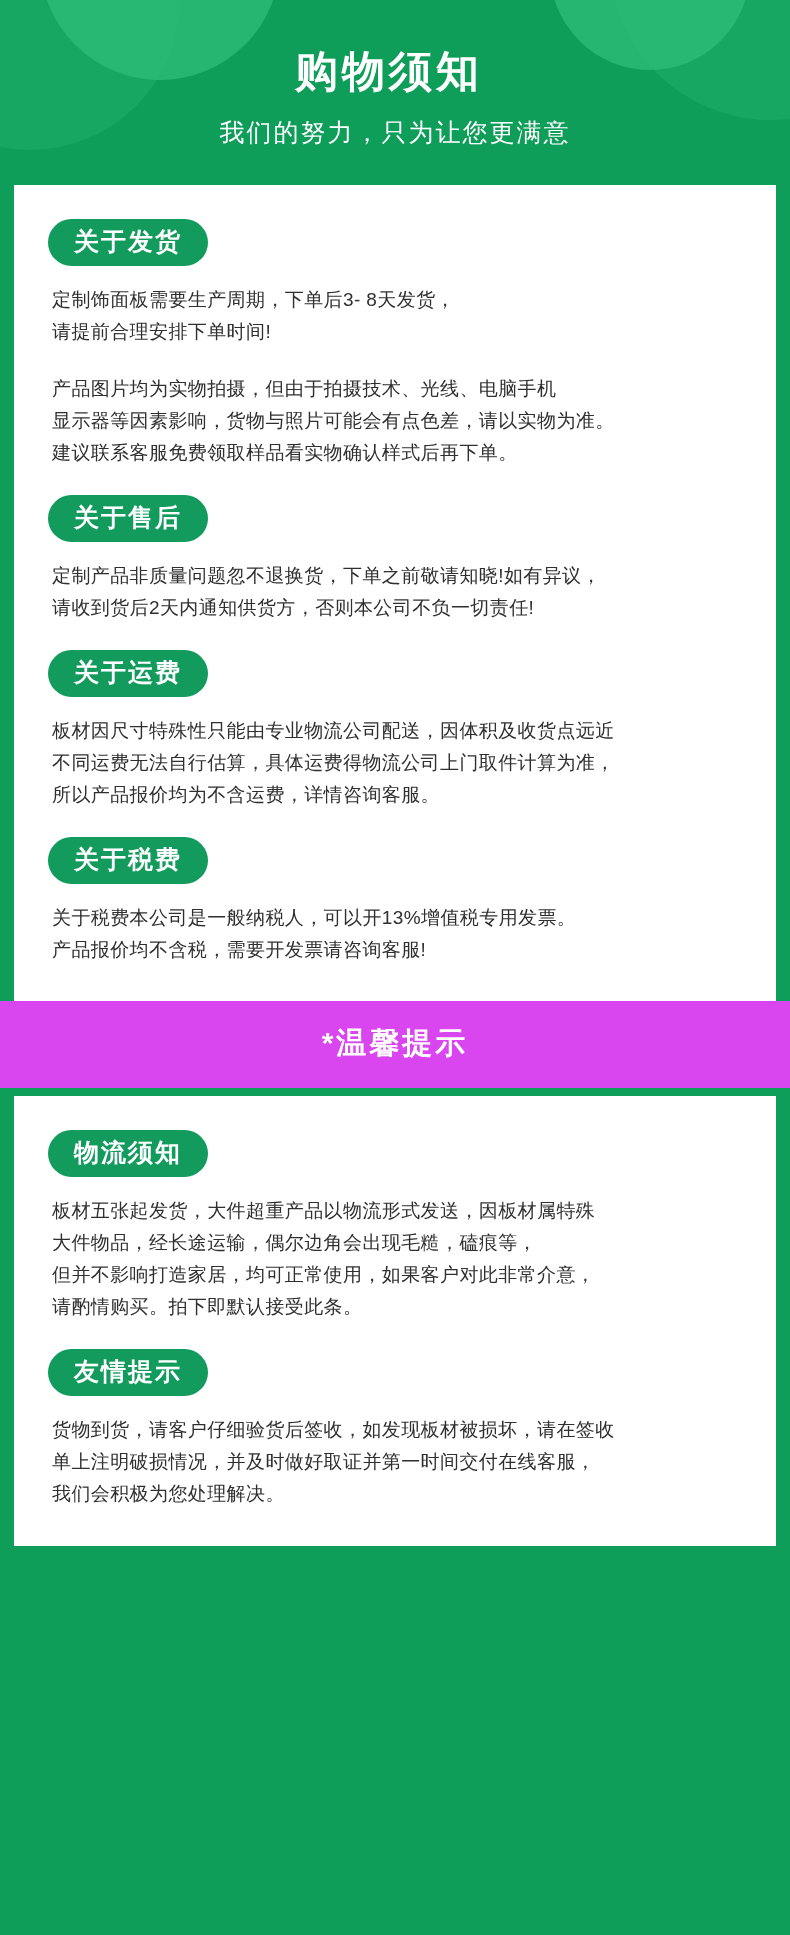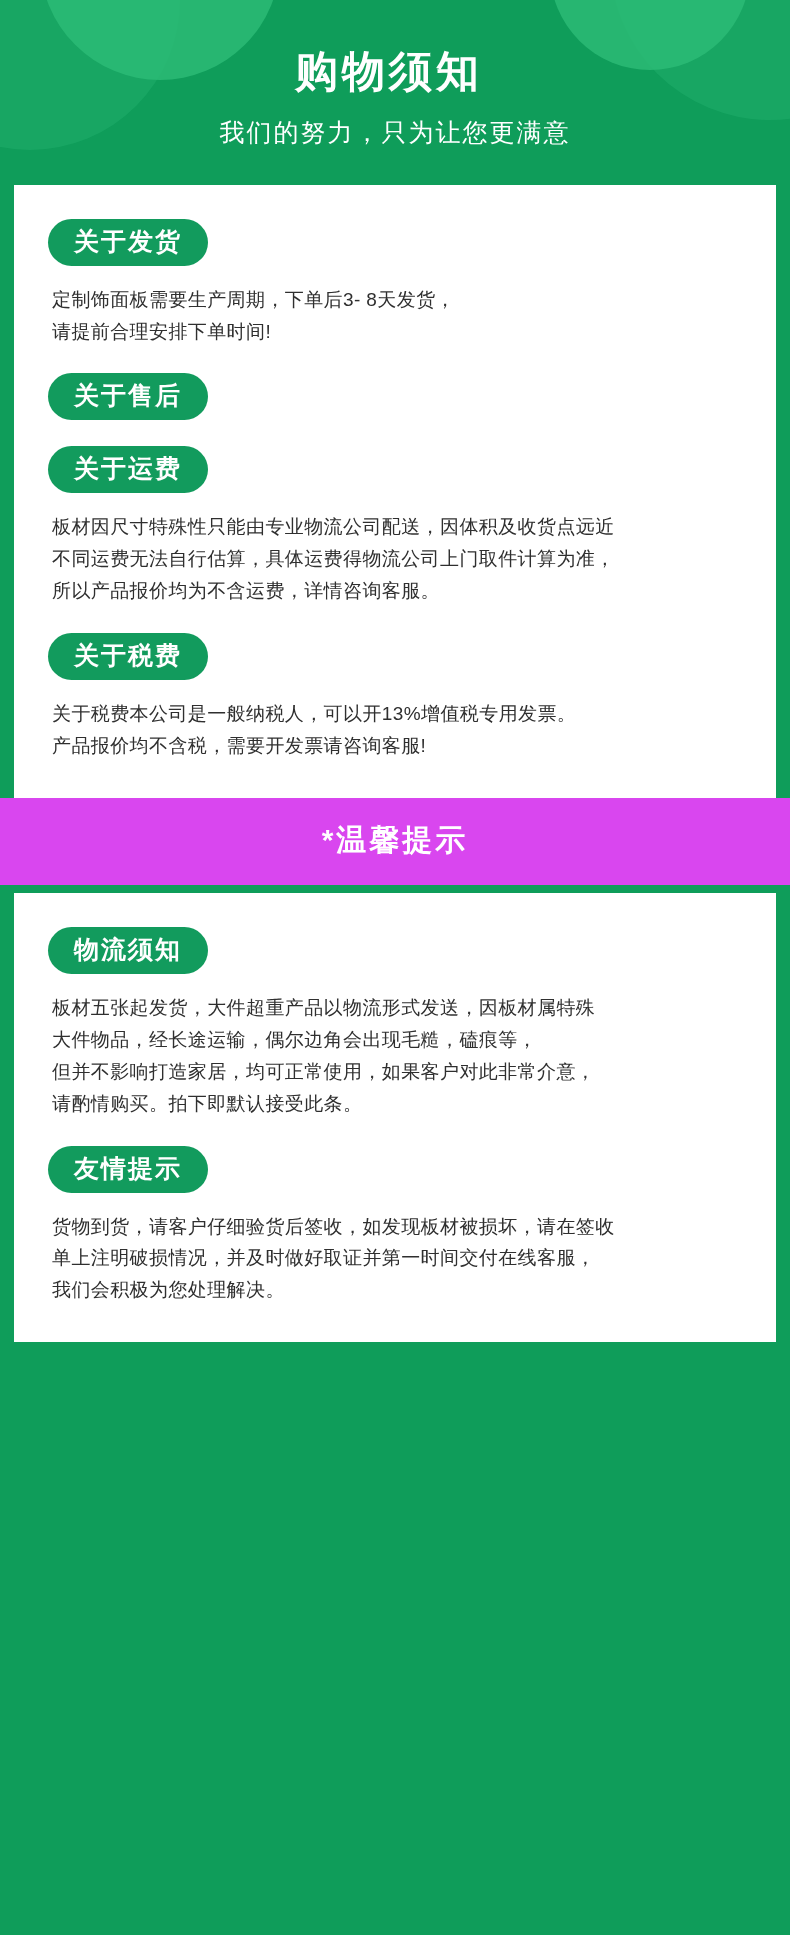--- a/index.html
+++ b/index.html
@@ -143,23 +143,28 @@
     <p class="header-sub">我们的努力，只为让您更满意</p>
   </div>
 
   <div class="card">
     <div class="section">
       <span class="pill">关于发货</span>
       <p class="body-text">定制饰面板需要生产周期，下单后3- 8天发货，
 请提前合理安排下单时间!</p>
     </div>
     <div class="section">
+      <p class="body-text">产品图片均为实物拍摄，但由于拍摄技术、光线、电脑手机
+显示器等因素影响，货物与照片可能会有点色差，请以实物为准。
+建议联系客服免费领取样品看实物确认样式后再下单。</p>
     </div>
     <div class="section">
       <span class="pill">关于售后</span>
+      <p class="body-text">定制产品非质量问题忽不退换货，下单之前敬请知晓!如有异议，
+请收到货后2天内通知供货方，否则本公司不负一切责任!</p>
     </div>
     <div class="section">
       <span class="pill">关于运费</span>
       <p class="body-text">板材因尺寸特殊性只能由专业物流公司配送，因体积及收货点远近
 不同运费无法自行估算，具体运费得物流公司上门取件计算为准，
 所以产品报价均为不含运费，详情咨询客服。</p>
     </div>
     <div class="section">
       <span class="pill">关于税费</span>
       <p class="body-text">关于税费本公司是一般纳税人，可以开13%增值税专用发票。

